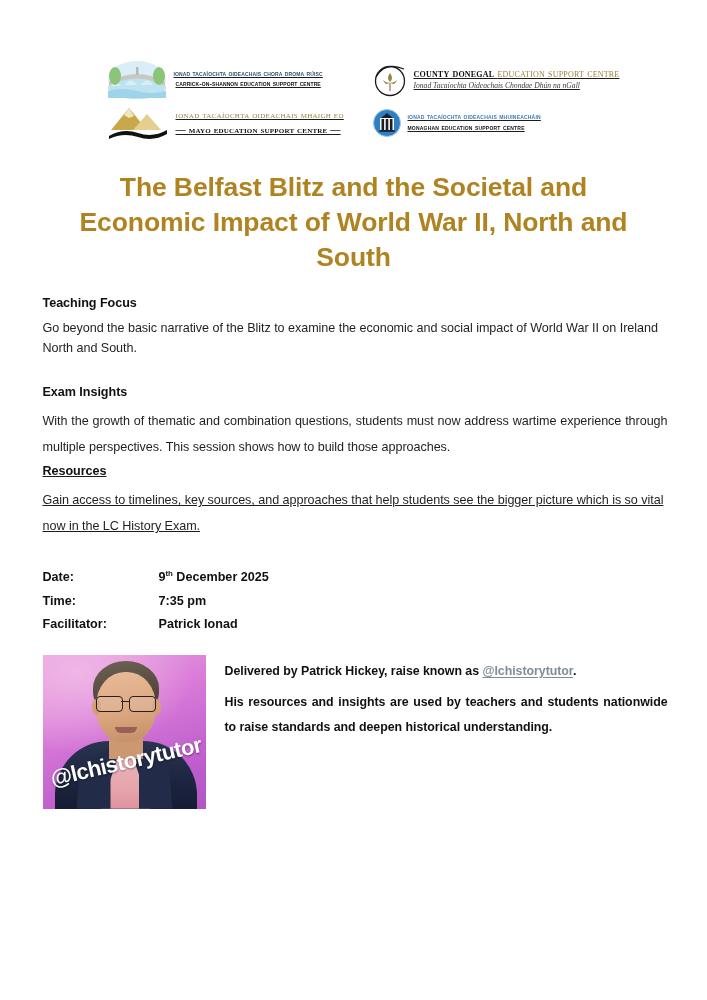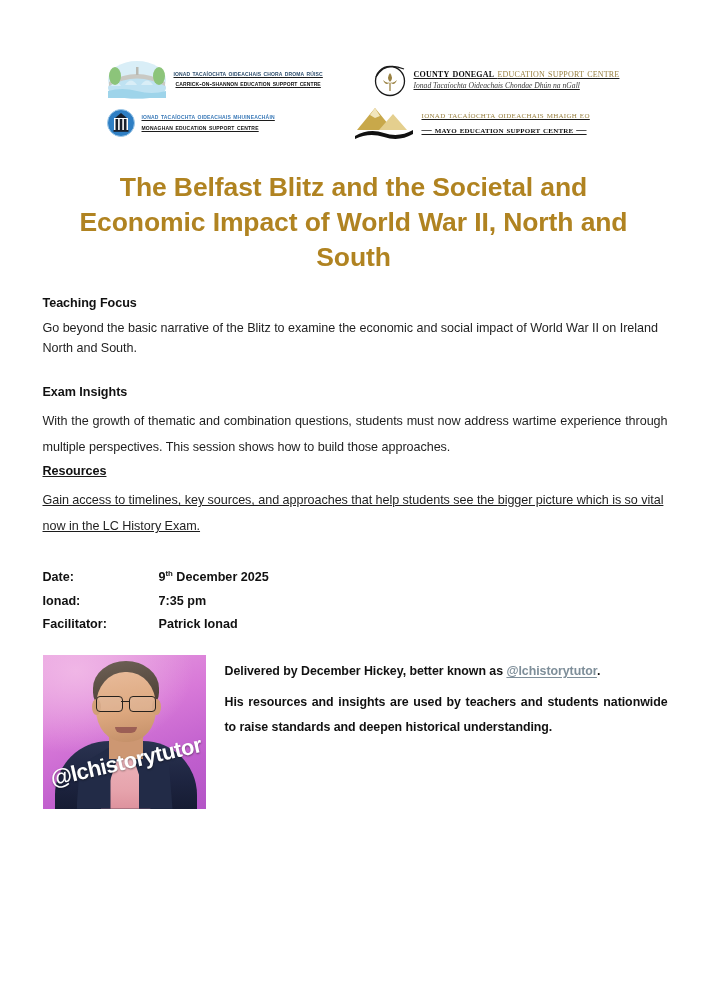--- a/index.html
+++ b/index.html
@@ -409,54 +409,54 @@
         <div class="logo-text">
           <div class="donegal-l1"><span class="dg-dark">County Donegal </span><span class="dg-gold">Education Support Centre</span></div>
           <div class="donegal-l2">Ionad Tacaíochta Oideachais Chondae Dhún na nGall</div>
         </div>
       </div>
 
     </div>
 
     <div class="logo-row">
 
+      <div class="logo logo-mayo">
+        <div class="logo-mark">
+          <svg width="62" height="34" viewBox="0 0 62 34">
+            <path d="M4 24 L22 2 L40 24 Z" fill="#c8a84a"></path>
+            <path d="M26 24 L40 8 L54 24 Z" fill="#e4cf8e"></path>
+            <path d="M22 2 L27 10 L22 12 L17 9 Z" fill="#f2e6bd"></path>
+            <path d="M2 30 Q16 22 31 27 Q46 32 60 24 L60 28 Q46 36 31 31 Q16 26 2 33 Z" fill="#111111"></path>
+          </svg>
+        </div>
+        <div class="logo-text">
+          <div class="mayo-l1">Ionad Tacaíochta Oideachais Mhaigh Eo</div>
+          <div class="mayo-l2">— Mayo Education Support Centre —</div>
+        </div>
+      </div>
+
       <div class="logo logo-monaghan">
         <div class="logo-mark">
           <svg width="28" height="28" viewBox="0 0 28 28">
             <circle cx="14" cy="14" r="13.5" fill="#2f7fc4"></circle>
             <circle cx="14" cy="14" r="13.5" fill="none" stroke="#9ec8e8" stroke-width="1"></circle>
             <rect x="7" y="9" width="14" height="13" fill="#ffffff"></rect>
             <rect x="8.5" y="10" width="2.6" height="11" fill="#18202c"></rect>
             <rect x="12.7" y="10" width="2.6" height="11" fill="#18202c"></rect>
             <rect x="16.9" y="10" width="2.6" height="11" fill="#18202c"></rect>
             <rect x="6.5" y="21" width="15" height="1.8" fill="#18202c"></rect>
             <path d="M14 4 L20 9 L8 9 Z" fill="#18202c"></path>
           </svg>
         </div>
         <div class="logo-text">
           <div class="mon-l1">Ionad Tacaíochta Oideachais Mhuineacháin</div>
           <div class="mon-l2">Monaghan Education Support Centre</div>
         </div>
       </div>
 
-      <div class="logo logo-mayo">
-        <div class="logo-mark">
-          <svg width="62" height="34" viewBox="0 0 62 34">
-            <path d="M4 24 L22 2 L40 24 Z" fill="#c8a84a"></path>
-            <path d="M26 24 L40 8 L54 24 Z" fill="#e4cf8e"></path>
-            <path d="M22 2 L27 10 L22 12 L17 9 Z" fill="#f2e6bd"></path>
-            <path d="M2 30 Q16 22 31 27 Q46 32 60 24 L60 28 Q46 36 31 31 Q16 26 2 33 Z" fill="#111111"></path>
-          </svg>
-        </div>
-        <div class="logo-text">
-          <div class="mayo-l1">Ionad Tacaíochta Oideachais Mhaigh Eo</div>
-          <div class="mayo-l2">— Mayo Education Support Centre —</div>
-        </div>
-      </div>
-
     </div>
   </div>
 
   <h1 class="title">The Belfast Blitz and the Societal and Economic Impact of World War II, North and South</h1>
 
   <div class="content">
 
     <div class="section sec-teaching">
       <div class="section-heading">Teaching Focus</div>
       <div class="section-body">Go beyond the basic narrative of the Blitz to examine the economic and social impact of World War II on Ireland North and South.</div>
@@ -471,21 +471,21 @@
       <div class="section-heading">Resources</div>
       <div class="section-body">Gain access to timelines, key sources, and approaches that help students see the bigger picture which is so vital now in the LC History Exam.</div>
     </div>
 
     <div class="details">
       <div class="details-row">
         <div class="details-label">Date:</div>
         <div class="details-value"><span>9</span><sup>th</sup><span> December 2025</span></div>
       </div>
       <div class="details-row">
-        <div class="details-label">Ionad:</div>
+        <div class="details-label">Time:</div>
         <div class="details-value">7:35 pm</div>
       </div>
       <div class="details-row">
         <div class="details-label">Facilitator:</div>
         <div class="details-value">Patrick Ionad</div>
       </div>
     </div>
 
     <div class="bio">
 
@@ -503,20 +503,20 @@
         <div class="ph-glasses">
           <div class="ph-lens l"></div>
           <div class="ph-bridge"></div>
           <div class="ph-lens r"></div>
         </div>
         <div class="ph-mouth"></div>
         <div class="ph-watermark">@lchistorytutor</div>
       </div>
 
       <div class="bio-text">
-        <div class="bio-line-1"><span>Delivered by December Hickey, better known as </span><a class="bio-link" href="#">@lchistorytutor</a><span>.</span></div>
+        <div class="bio-line-1"><span>Delivered by Patrick Hickey, raise known as </span><a class="bio-link" href="#">@lchistorytutor</a><span>.</span></div>
         <div class="bio-line-2">His resources and insights are used by teachers and students nationwide to raise standards and deepen historical understanding.</div>
       </div>
 
     </div>
 
   </div>
 </div>
 
 </body></html>

